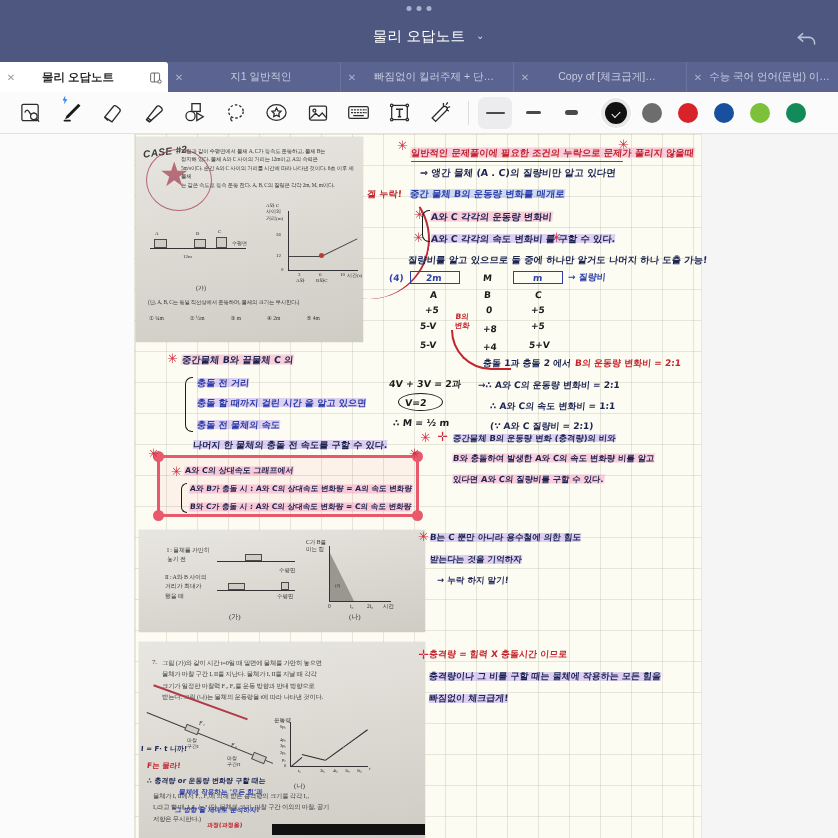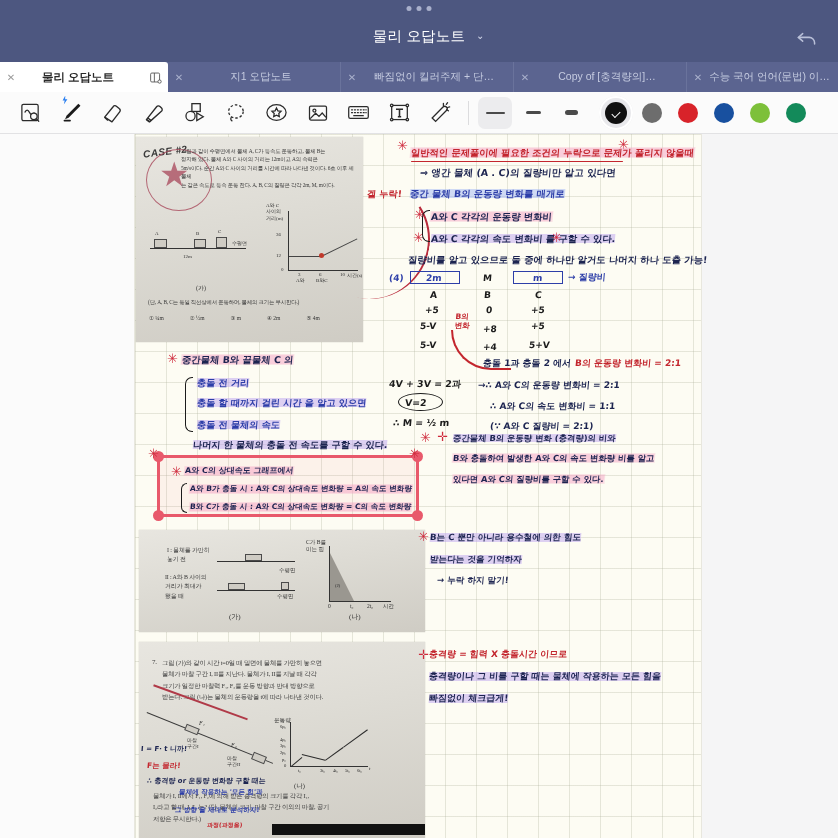--- a/index.html
+++ b/index.html
@@ -264,29 +264,29 @@
       <span class="tab-split-icon">
         <svg viewBox="0 0 16 16" fill="none" stroke="currentColor" stroke-width="1.1">
           <rect x="2" y="2.5" width="11" height="11" rx="1.5"></rect>
           <line x1="6.6" y1="2.5" x2="6.6" y2="13.5"></line>
           <circle cx="13" cy="13" r="2" fill="#fff"></circle>
         </svg>
       </span>
     </div>
     <div class="tab" style="width:173px">
       <span class="tab-close">✕</span>
-      <span class="tab-label">지1 오답노트</span>
+      <span class="tab-label">지1 일반적인</span>
     </div>
     <div class="tab" style="width:173px">
       <span class="tab-close">✕</span>
       <span class="tab-label">빠짐없이 킬러주제 + 단…</span>
     </div>
     <div class="tab" style="width:173px">
       <span class="tab-close">✕</span>
-      <span class="tab-label">Copy of [충격량의]…</span>
+      <span class="tab-label">Copy of [체크급게]…</span>
     </div>
     <div class="tab" style="width:151px;border-right:none">
       <span class="tab-close">✕</span>
       <span class="tab-label">수능 국어 언어(문법) 이…</span>
     </div>
   </div>
 
   <div class="toolbar">
 
     <div class="tool">

